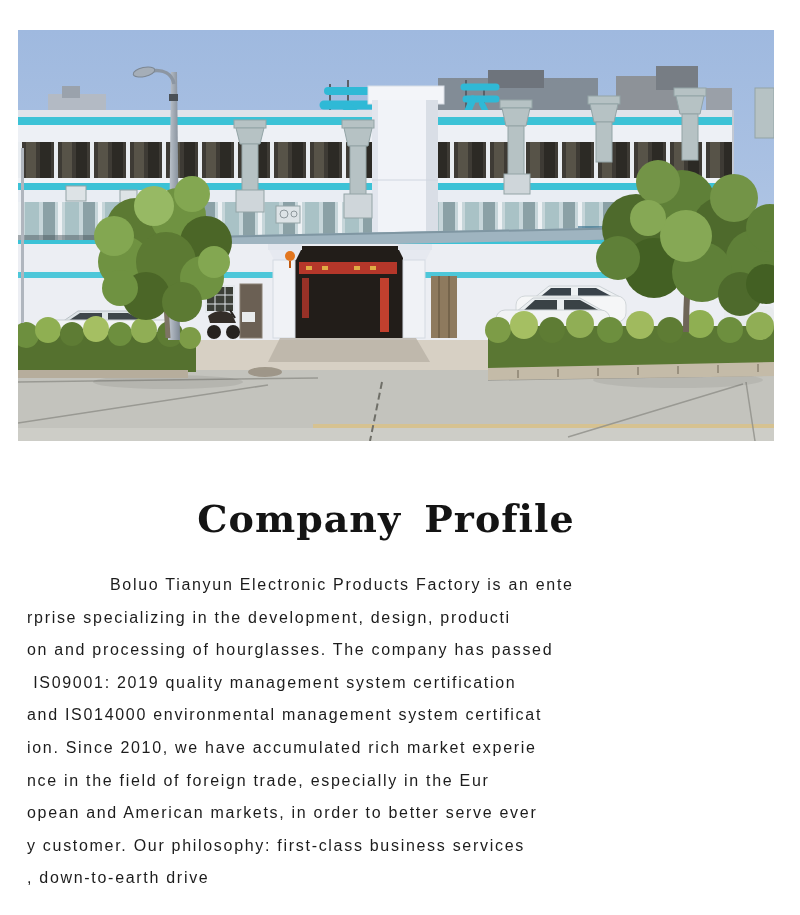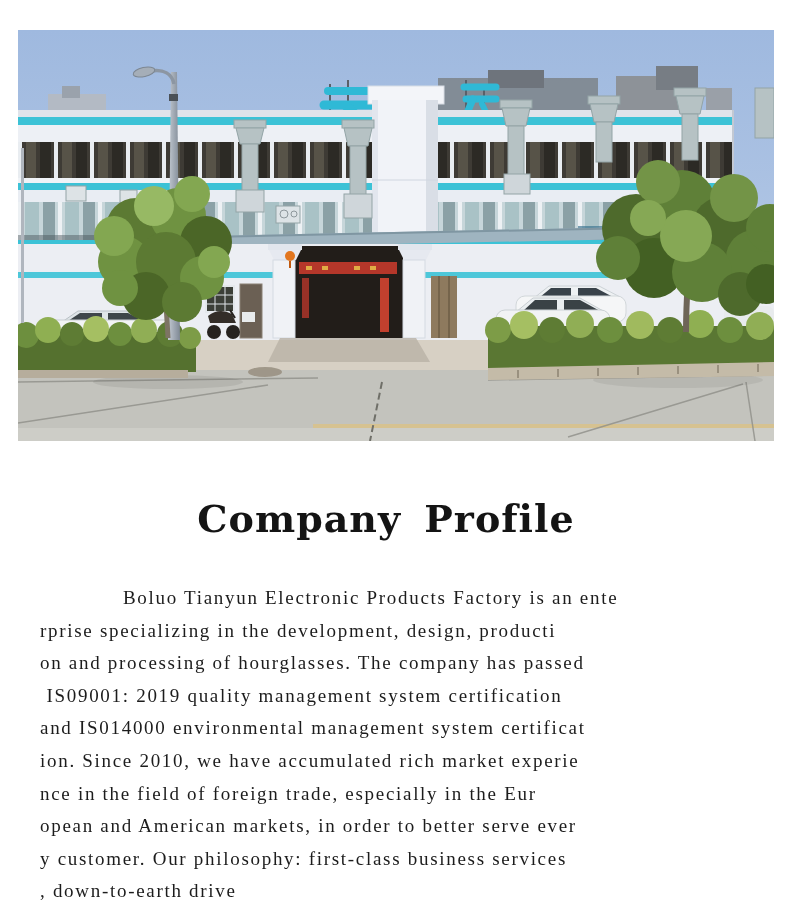--- a/index.html
+++ b/index.html
@@ -12,24 +12,24 @@
   }
   .photo svg{display:block;width:756px;height:411px;}
   .page-title{
     position:absolute;top:496px;left:-14px;width:800px;margin:0;
     text-align:center;color:#141414;
     font-family:"DejaVu Serif","Liberation Serif",serif;
     font-weight:bold;font-size:38px;line-height:46px;
     letter-spacing:1px;word-spacing:9px;
   }
   .profile-text{
-    position:absolute;top:569px;left:27px;width:756px;margin:13px;
-    color:#1c1c1c;font-size:19px;line-height:32.6px;letter-spacing:1.7px;
+    position:absolute;top:569px;left:27px;width:756px;margin:0;
+    color:#1c1c1c;font-size:16px;line-height:32.6px;letter-spacing:1.7px;
     white-space:pre-wrap;text-indent:83px;
-    font-family:Liberation Serif, serif;
+    font-family:Liberation Sans, sans-serif;
   }
 </style>
 </head>
 <body>
 
 <figure class="photo">
 <svg viewBox="0 0 756 411" xmlns="http://www.w3.org/2000/svg">
   <defs>
     <linearGradient id="sky" x1="0" y1="0" x2="0" y2="1">
       <stop offset="0" stop-color="#9fb9df"></stop>

